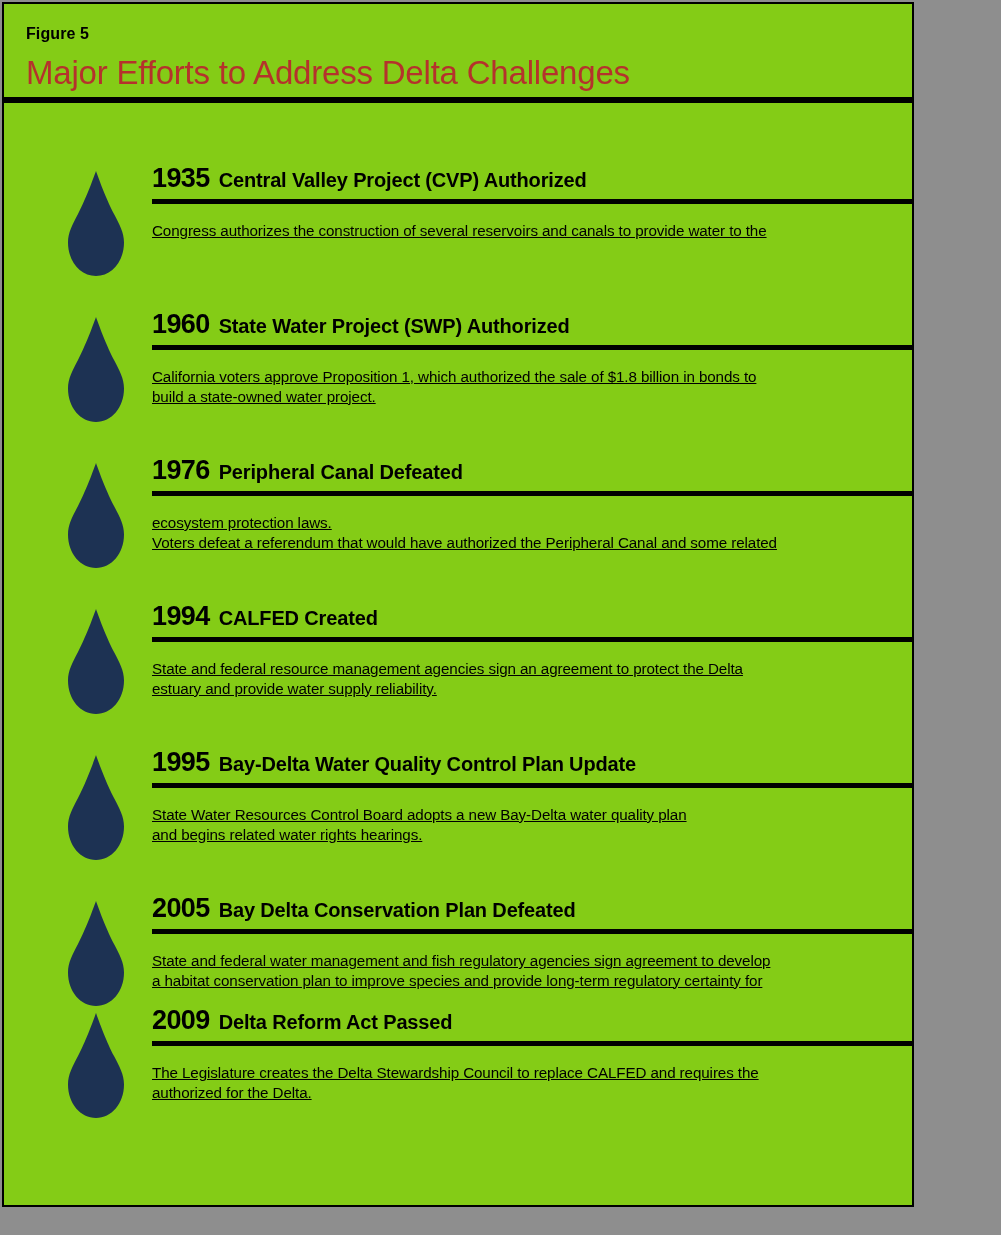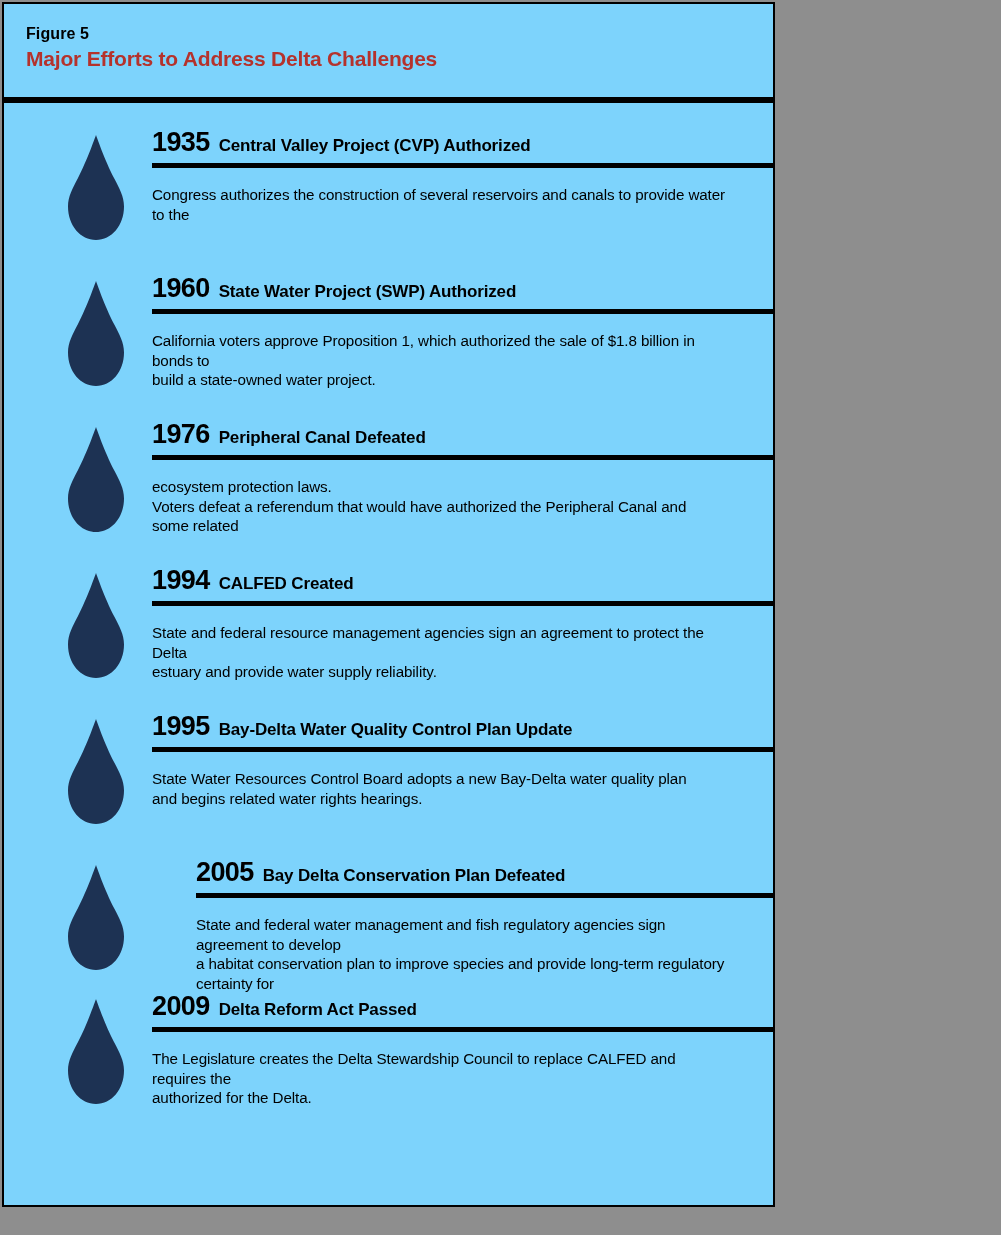--- a/index.html
+++ b/index.html
@@ -21,67 +21,67 @@
     left: 13px;
     top: 13px;
     width: 973px;
     height: 1209px;
     background: #8e8e8e;
   }
   .figure-frame {
     position: absolute;
     left: 2px;
     top: 2px;
-    width: 773px;
+    width: 912px;
     height: 1205px;
-    background: #7dd3fc;
+    background: #84cc16;
     border: 2px solid #000000;
     box-sizing: border-box;
     overflow: hidden;
   }
 
   
   .fig-header {
     position: relative;
     padding: 22px 0 0 22px;
   }
   .fig-number {
     font-size: 16px;
     font-weight: bold;
     color: #000000;
     letter-spacing: .1px;
     line-height: 1;
   }
   .fig-title {
-    margin-top: 6px;
-    font-size: 21px;
-    font-weight: bold;
+    margin-top: 14px;
+    font-size: 33px;
+    font-weight: normal;
     color: #b5322c;
     line-height: 1;
     letter-spacing: -.2px;
   }
   .header-rule {
     position: absolute;
     left: 0;
     top: 93px;
     width: 100%;
     height: 6px;
     background: #000000;
   }
 
   
   .timeline {
     position: relative;
-    margin-top: 60px;
+    margin-top: 76px;
   }
   .entry {
     position: relative;
     min-height: 146px;
   }
-  .entry.compact { min-height: 112px; padding-left: 44px; }
+  .entry.compact { min-height: 112px; }
 
   .drop-wrap {
     position: absolute;
     left: 63px;
     top: 6px;
     width: 58px;
     height: 106px;
   }
   .drop-wrap svg { display: block; }
 
@@ -96,40 +96,40 @@
     line-height: 1;
     padding-bottom: 7px;
   }
   .entry-year {
     font-size: 27px;
     font-weight: bold;
     color: #000000;
     letter-spacing: -.6px;
   }
   .entry-label {
-    font-size: 17px;
+    font-size: 20px;
     font-weight: bold;
     color: #000000;
     margin-left: 9px;
     letter-spacing: -.15px;
   }
   .entry-rule {
     width: 772px;
     height: 5px;
     background: #000000;
   }
   .entry-text {
     margin-top: 17px;
     font-size: 15.2px;
     line-height: 19.5px;
     color: #000000;
     letter-spacing: -.1px;
     max-width: 712px;
   }
-  .entry-text .line { display: block; }
+  .entry-text .line { display: block; text-decoration: underline; }
 </style>
 </head>
 <body>
 
 <div class="figure-shadow"></div>
 
 <div class="figure-frame">
 
   <div class="fig-header">
     <div class="fig-number">Figure 5</div>

